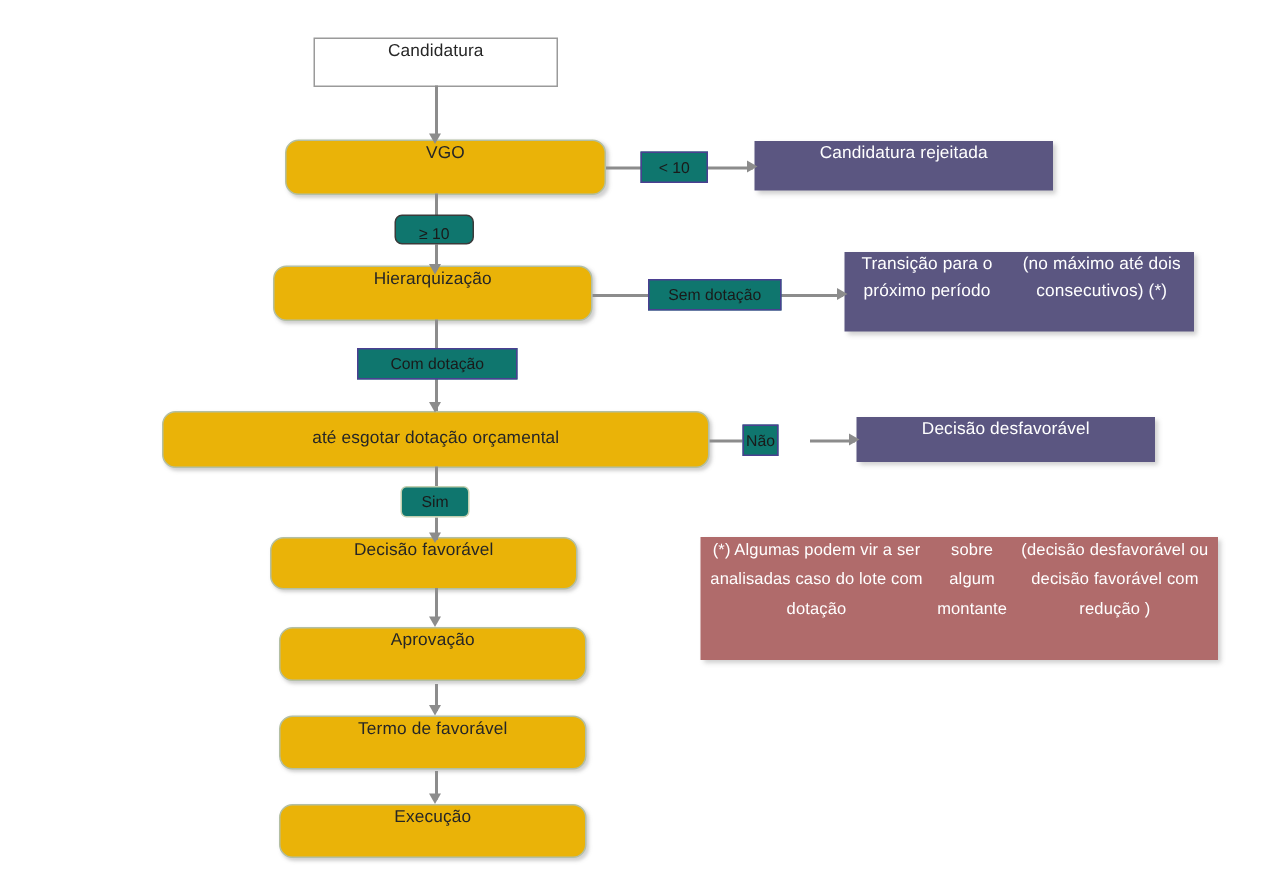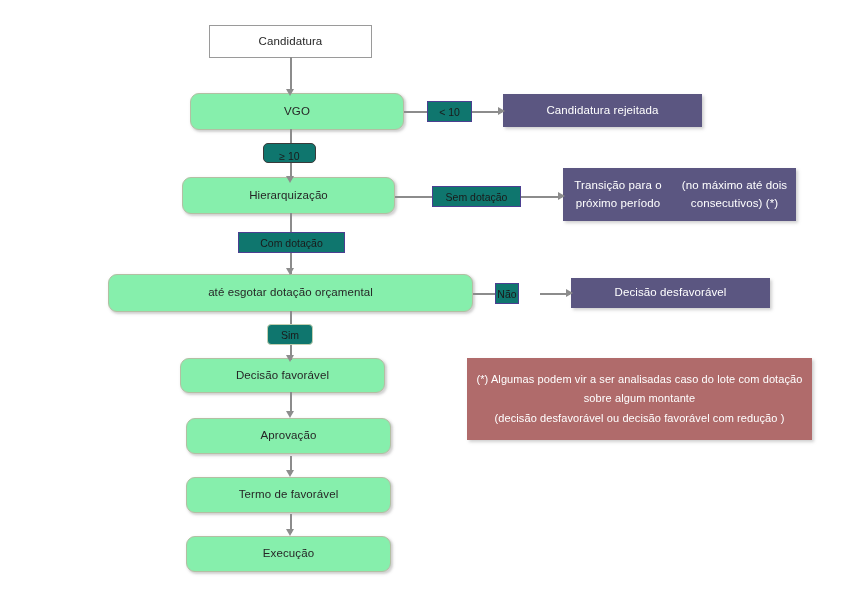--- a/index.html
+++ b/index.html
@@ -17,36 +17,35 @@
   #canvas {
     position: relative;
     width: 842px;
     height: 595px;
     background: #ffffff;
   }
   .node {
     position: absolute;
     box-sizing: border-box;
     display: flex;
-    align-items: center;
     justify-content: center;
     text-align: center;
     font-size: 11.5px;
     line-height: 1.55;
     letter-spacing: 0.1px;
   }
   
   .n-start {
     background: #ffffff;
     border: 1px solid #9a9a9a;
     color: #262626;
   }
   
   .n-green {
-    background: #86efac;
+    background: #eab308;
     border: 1px solid #b3bfa3;
     border-radius: 9px;
     color: #262626;
     box-shadow: 1.5px 1.5px 2.5px rgba(120,120,120,0.35);
   }
   
   .n-purple {
     background: #5b5681;
     border: none;
     color: #ffffff;
@@ -182,21 +181,21 @@
   </div>
 
   <div class="node n-green" style="left:186px; top:477px; width:205px; height:36px;">
     <span>Termo de favorável</span>
   </div>
 
   <div class="node n-green" style="left:186px; top:536px; width:205px; height:36px;">
     <span>Execução</span>
   </div>
 
-  <div class="node n-rose" style="left:467px; top:358px; width:345px; height:82px; flex-direction:column;">
+  <div class="node n-rose" style="left:467px; top:358px; width:345px; height:82px; flex-direction:row;">
     <span class="txt-multi">(*) Algumas podem vir a ser analisadas caso do lote com dotação</span>
     <span class="txt-multi">sobre algum montante</span>
     <span class="txt-multi">(decisão desfavorável ou decisão favorável com redução )</span>
   </div>
 
   <div class="lbl lbl-purple" style="left:427px; top:101px; width:45px; height:21px;">
     <span>&lt; 10</span>
   </div>
 
   <div class="lbl lbl-dark" style="left:263px; top:143px; width:53px; height:20px;">

